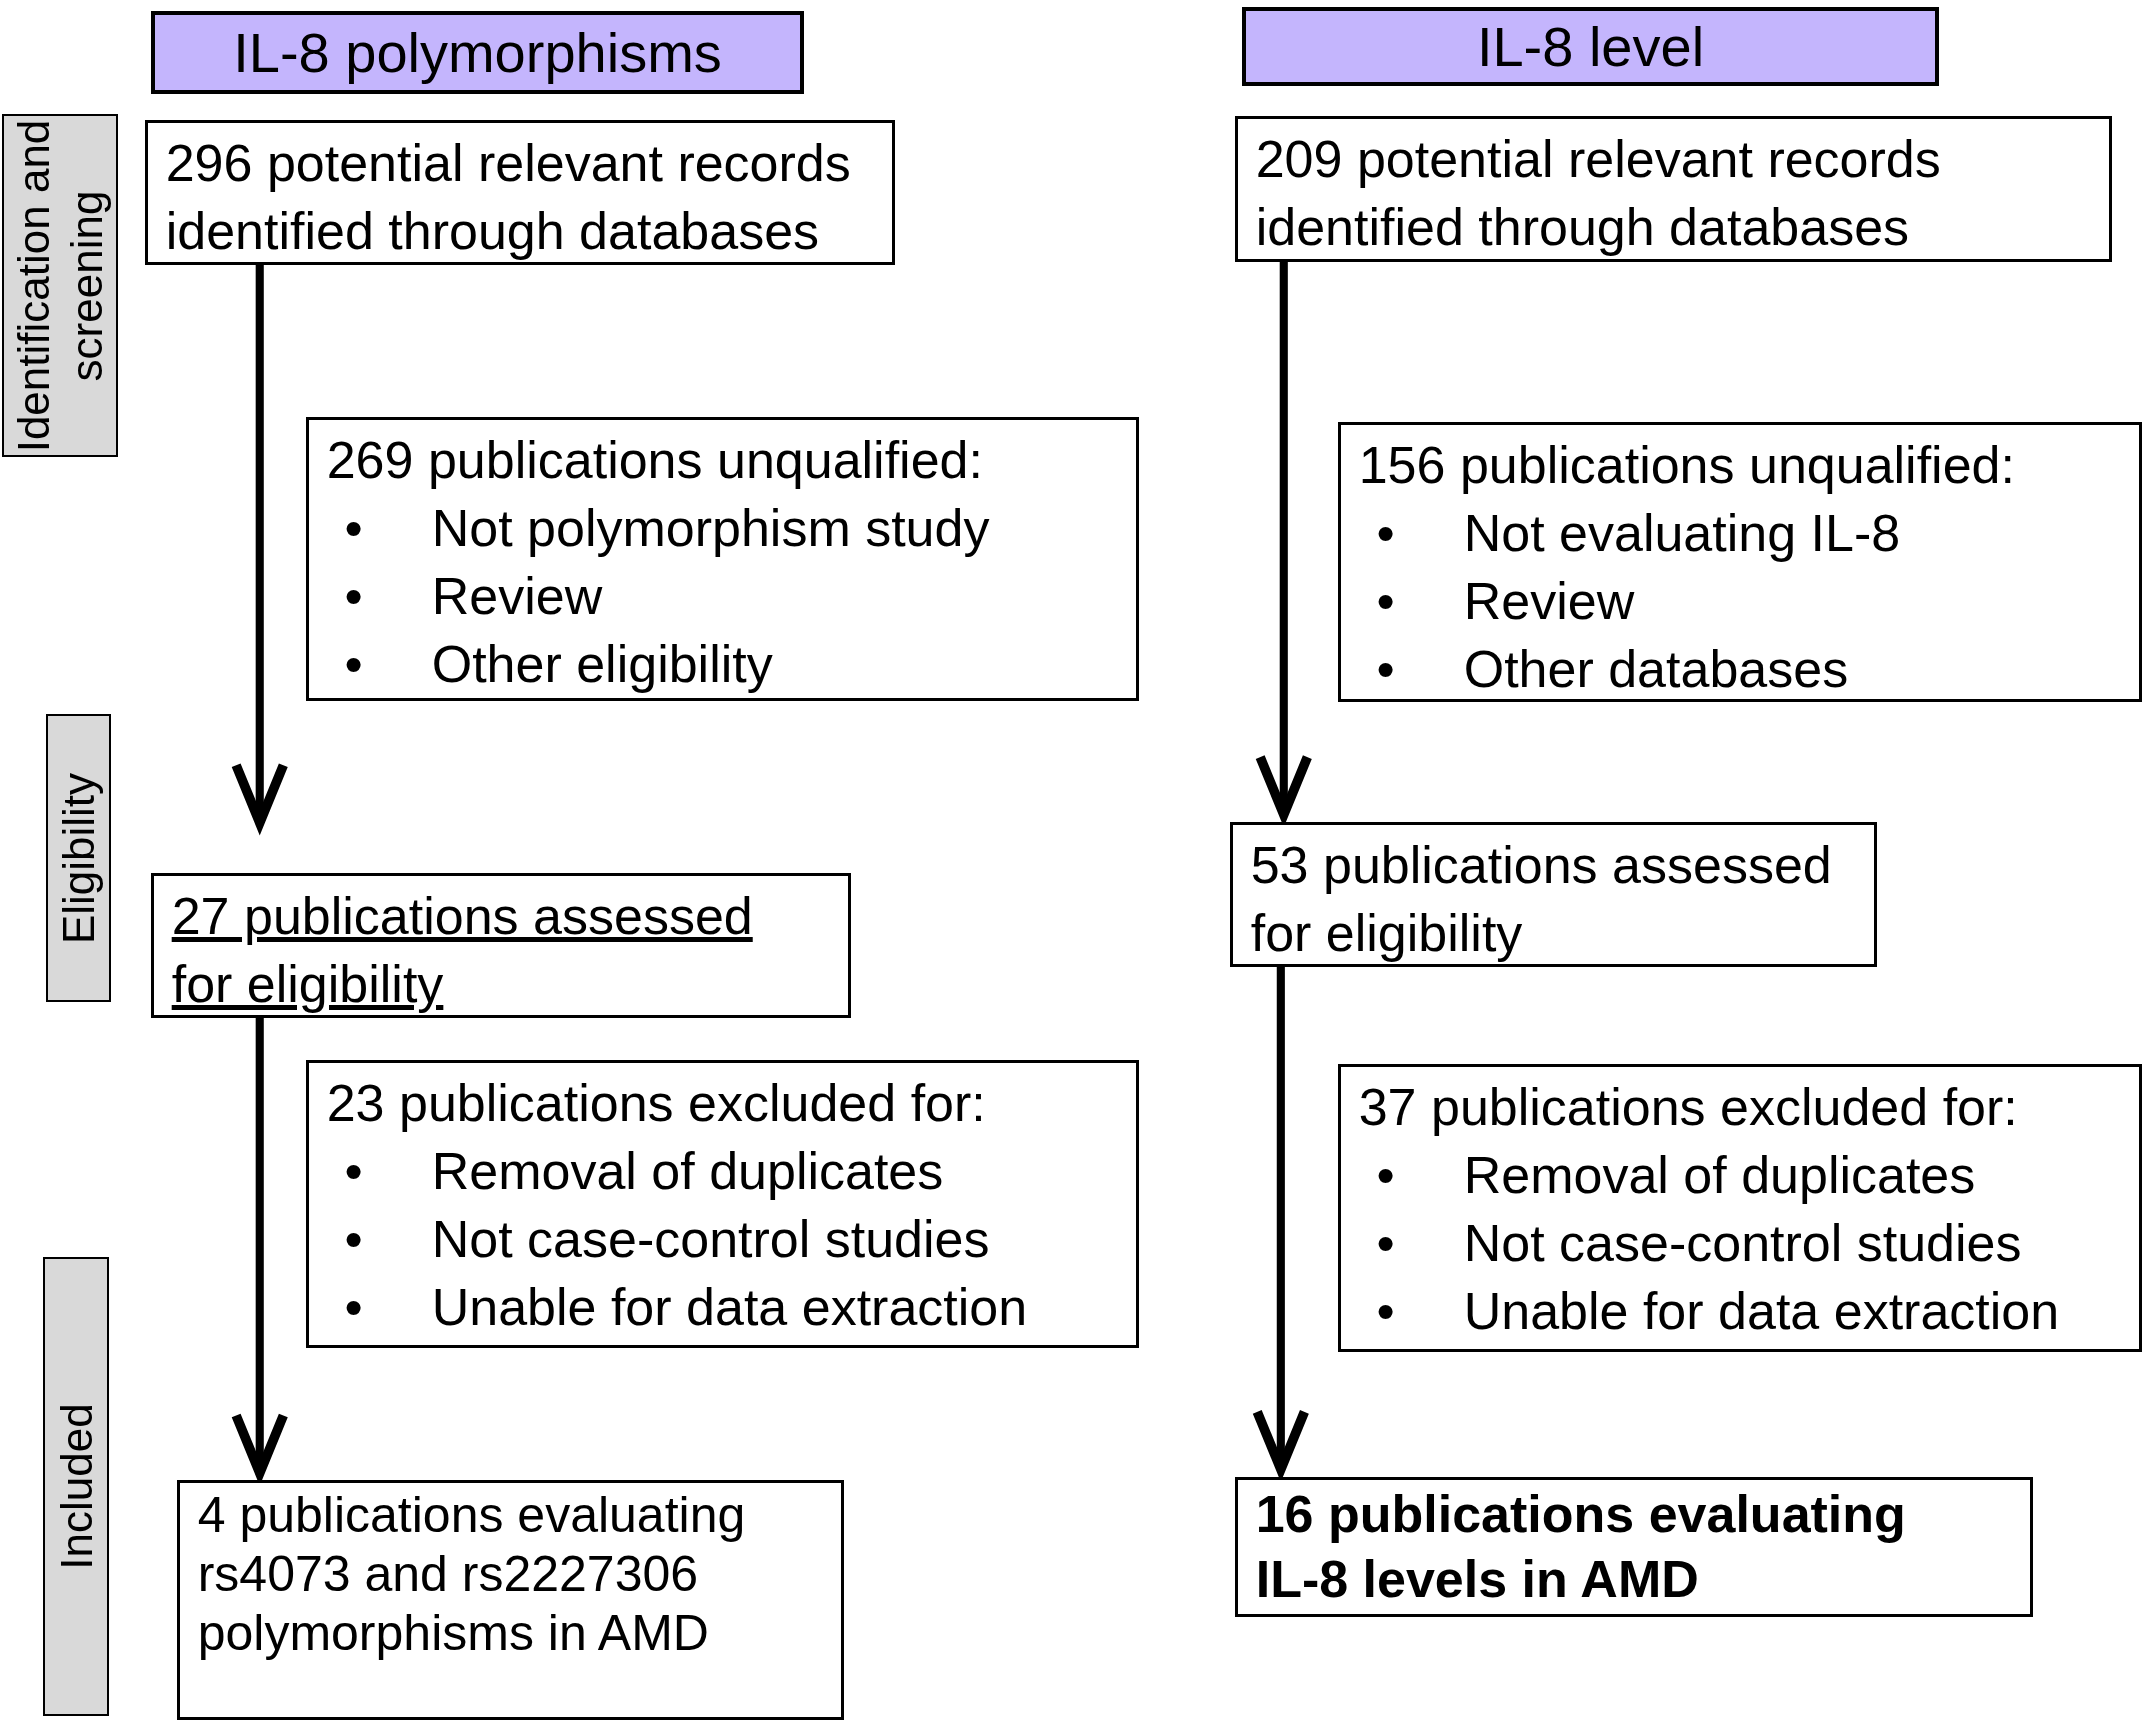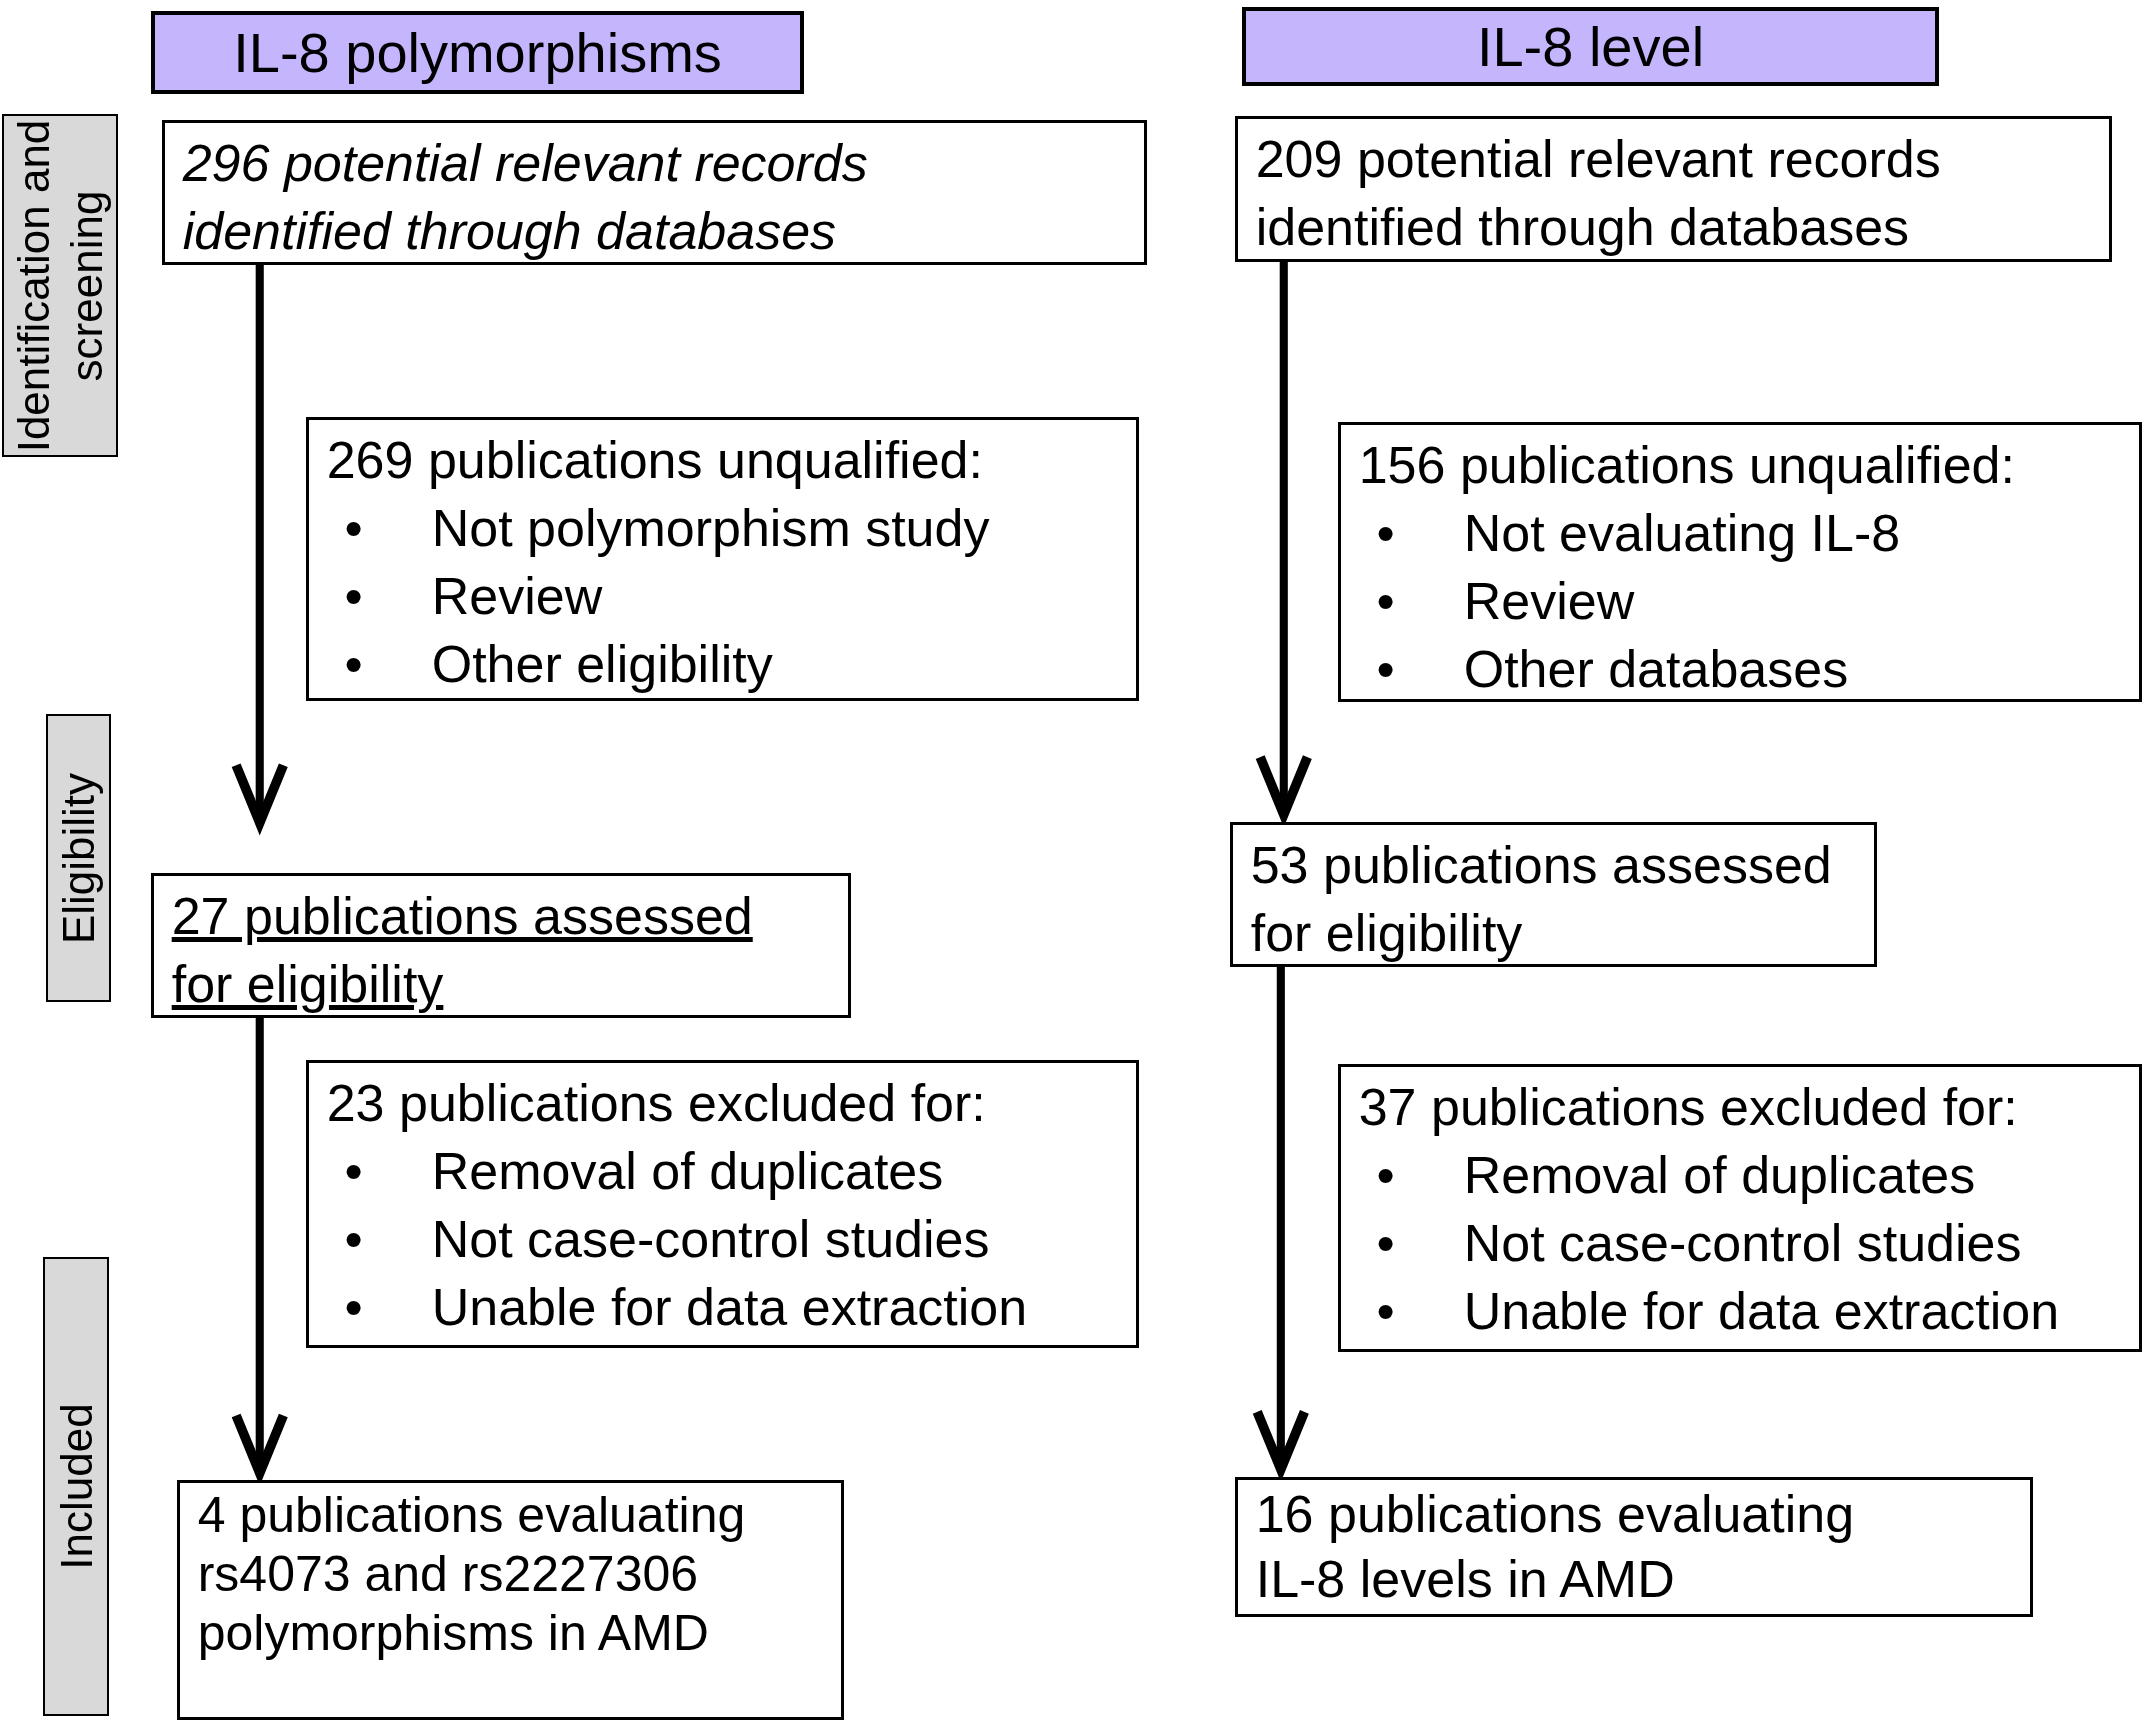--- a/index.html
+++ b/index.html
@@ -12,21 +12,21 @@
   .hdr { position:absolute; background:#c4b5fd; border:4.4px solid #000;
          box-sizing:border-box; display:flex; align-items:center; justify-content:center;
          font-size:56px; }
 
   .box { position:absolute; background:#ffffff; border:3.7px solid #000;
          box-sizing:border-box; font-size:52px; line-height:68px;
          padding:5.9px 13.3px 0 17.7px; }
   .box .ln { display:block; white-space:nowrap; }
 
   .box.compact { font-size:50px; line-height:59px; padding-top:2.9px; }
-  .box.two-tight { line-height:65px; padding-top:1.5px; }
+  .box.two-tight { line-height:65px; padding-top:1.5px;font-weight:bold; }
 
   .bullet-row { display:flex; }
   .bullet { width:105px; padding-left:17.7px; box-sizing:border-box; }
   .btxt { flex:1; white-space:nowrap; }
 
   .stage { position:absolute; background:#d9d9d9; border:2.9px solid #000;
            box-sizing:border-box; display:flex; align-items:center; justify-content:center;
            overflow:visible; }
   .stage-label { transform:rotate(-90deg); text-align:center;
                  font-size:44px; line-height:53px; }
@@ -75,21 +75,21 @@
     </div>
   </div>
 
   <div class="hdr" style="left:151px; top:11px; width:653px; height:83px;">
     <span>IL-8 polymorphisms</span>
   </div>
   <div class="hdr" style="left:1242px; top:7.4px; width:697px; height:79px;">
     <span>IL-8 level</span>
   </div>
 
-  <div class="box" style="left:162px; top:120px; width:985px; height:145px;font-style:italic;">
+  <div class="box" style="left:145px; top:120px; width:750px; height:145px;">
     <span class="ln">296 potential relevant records</span>
     <span class="ln">identified through databases</span>
   </div>
   <div class="box" style="left:1235px; top:116px; width:877px; height:146px;">
     <span class="ln">209 potential relevant records</span>
     <span class="ln">identified through databases</span>
   </div>
 
   <div class="box" style="left:306px; top:417px; width:833px; height:284px;">
     <span class="ln">269 publications unqualified:</span>

